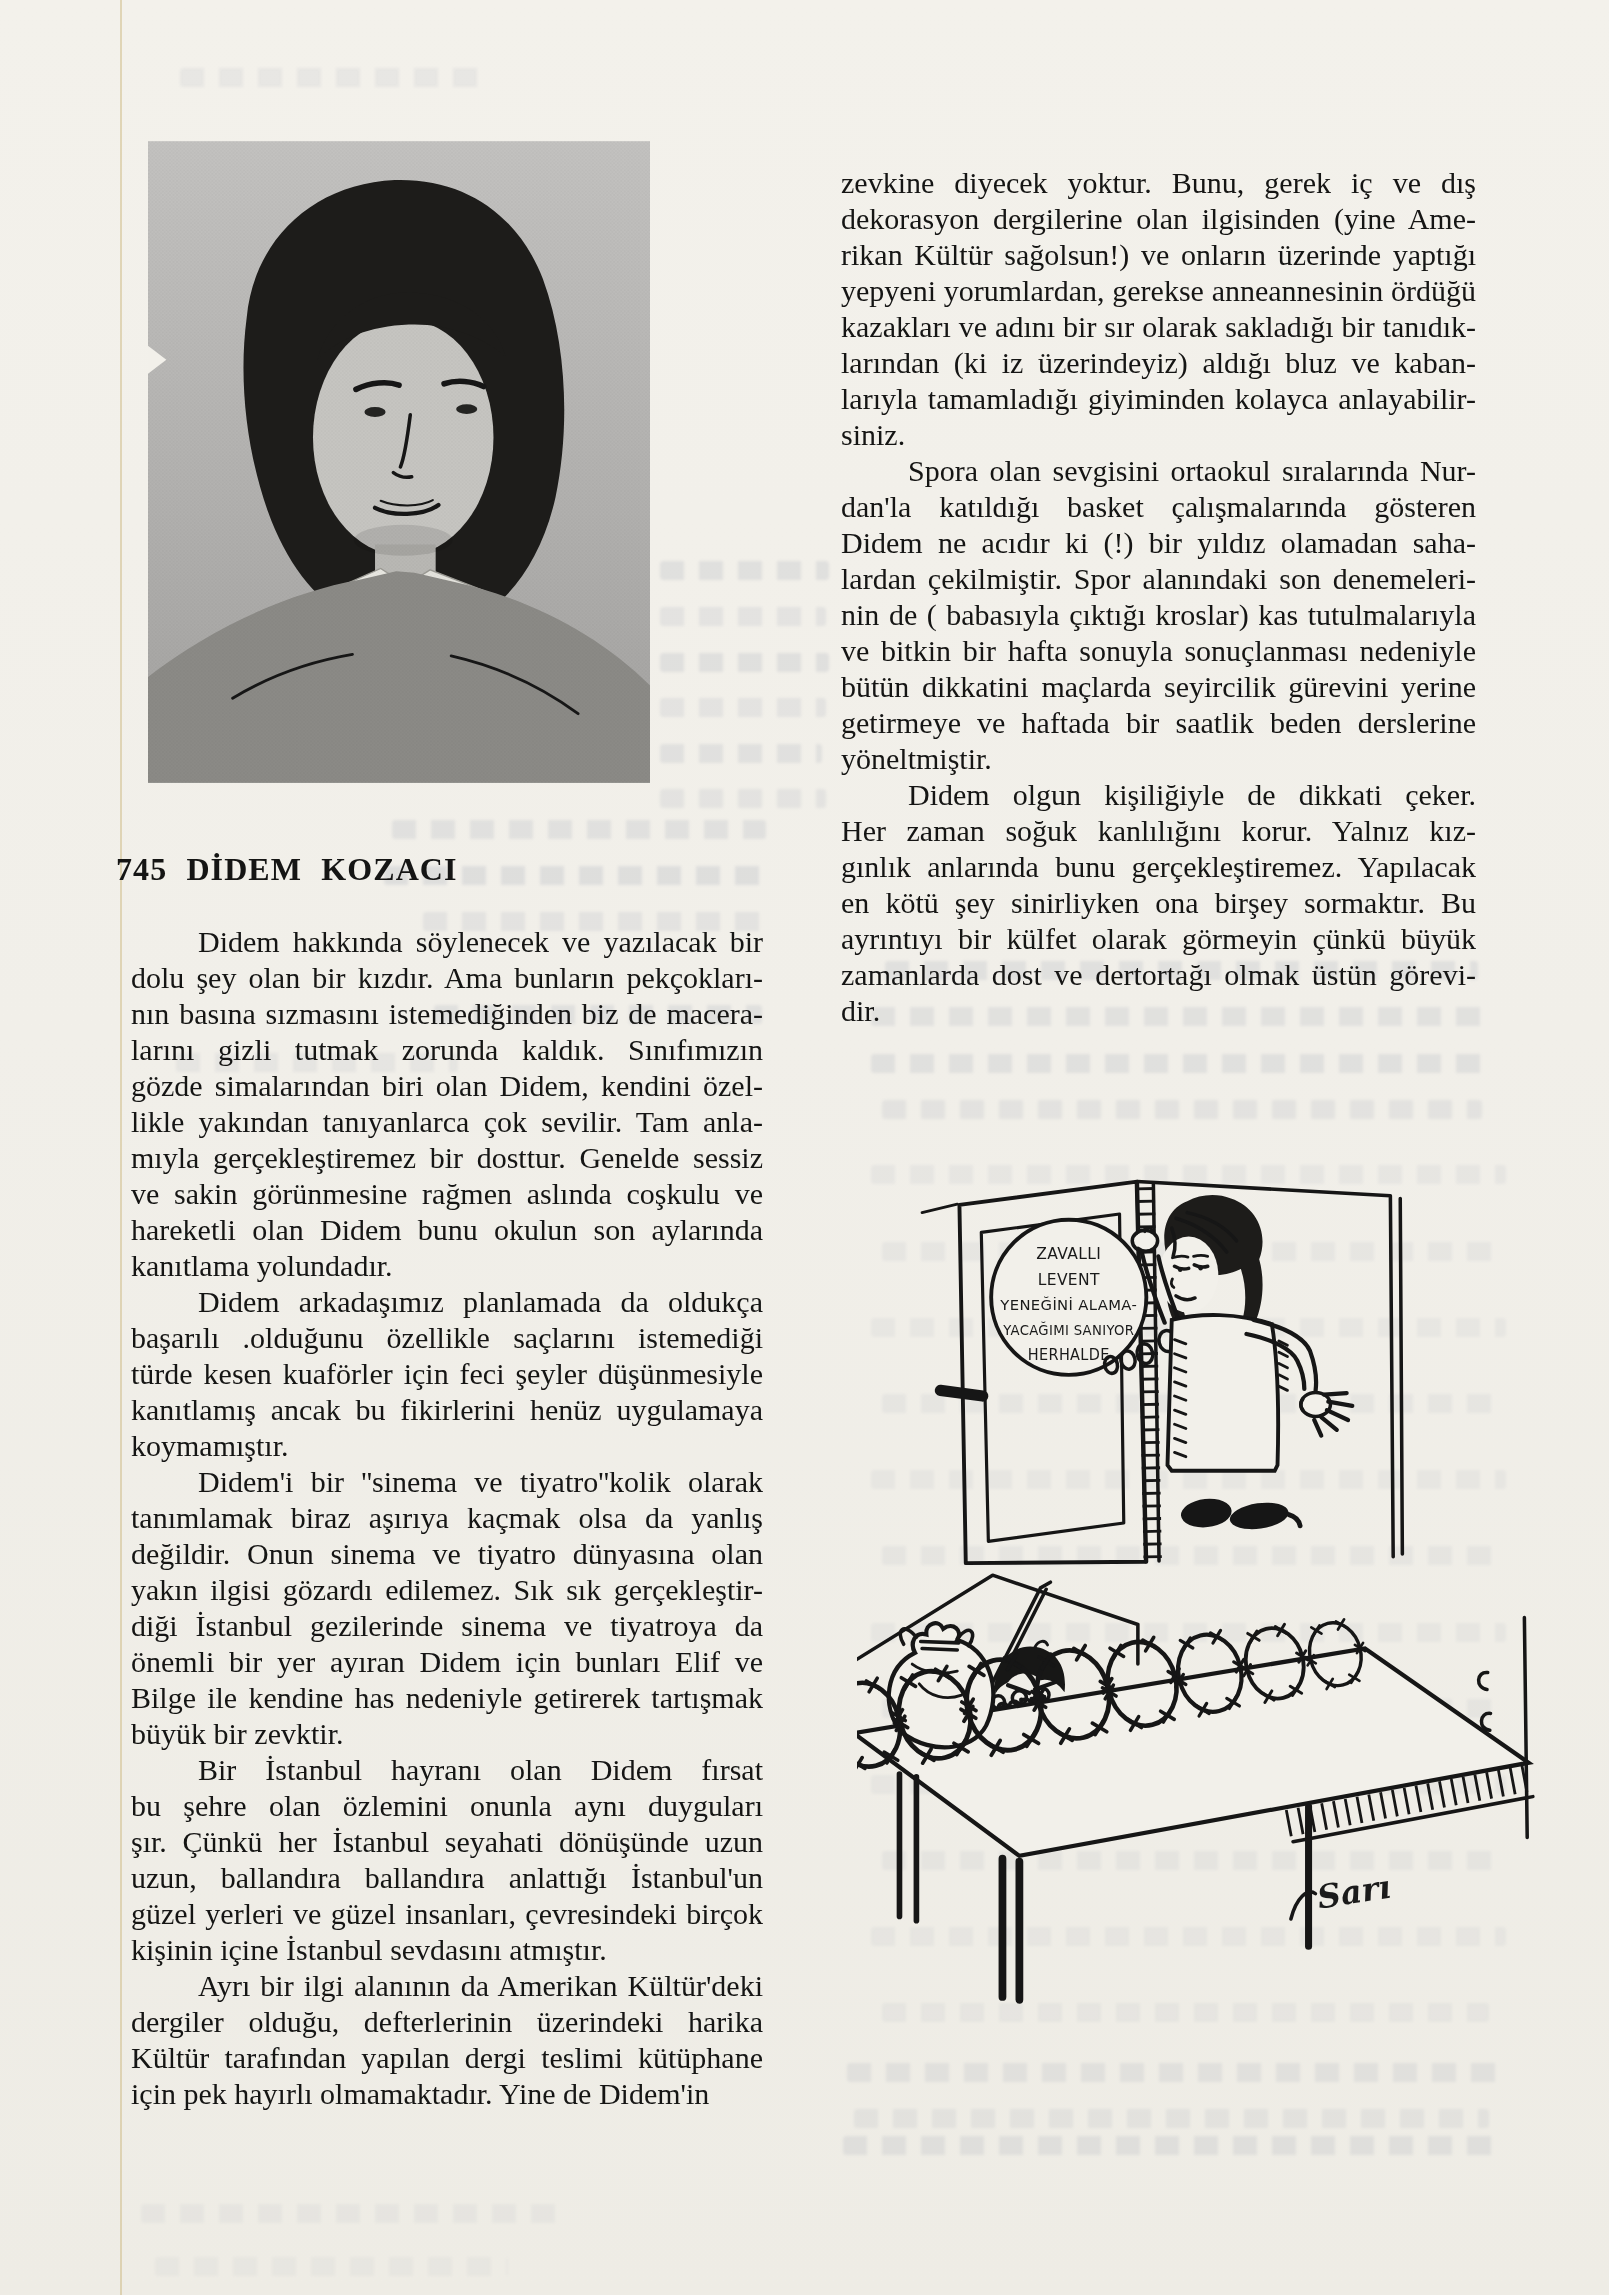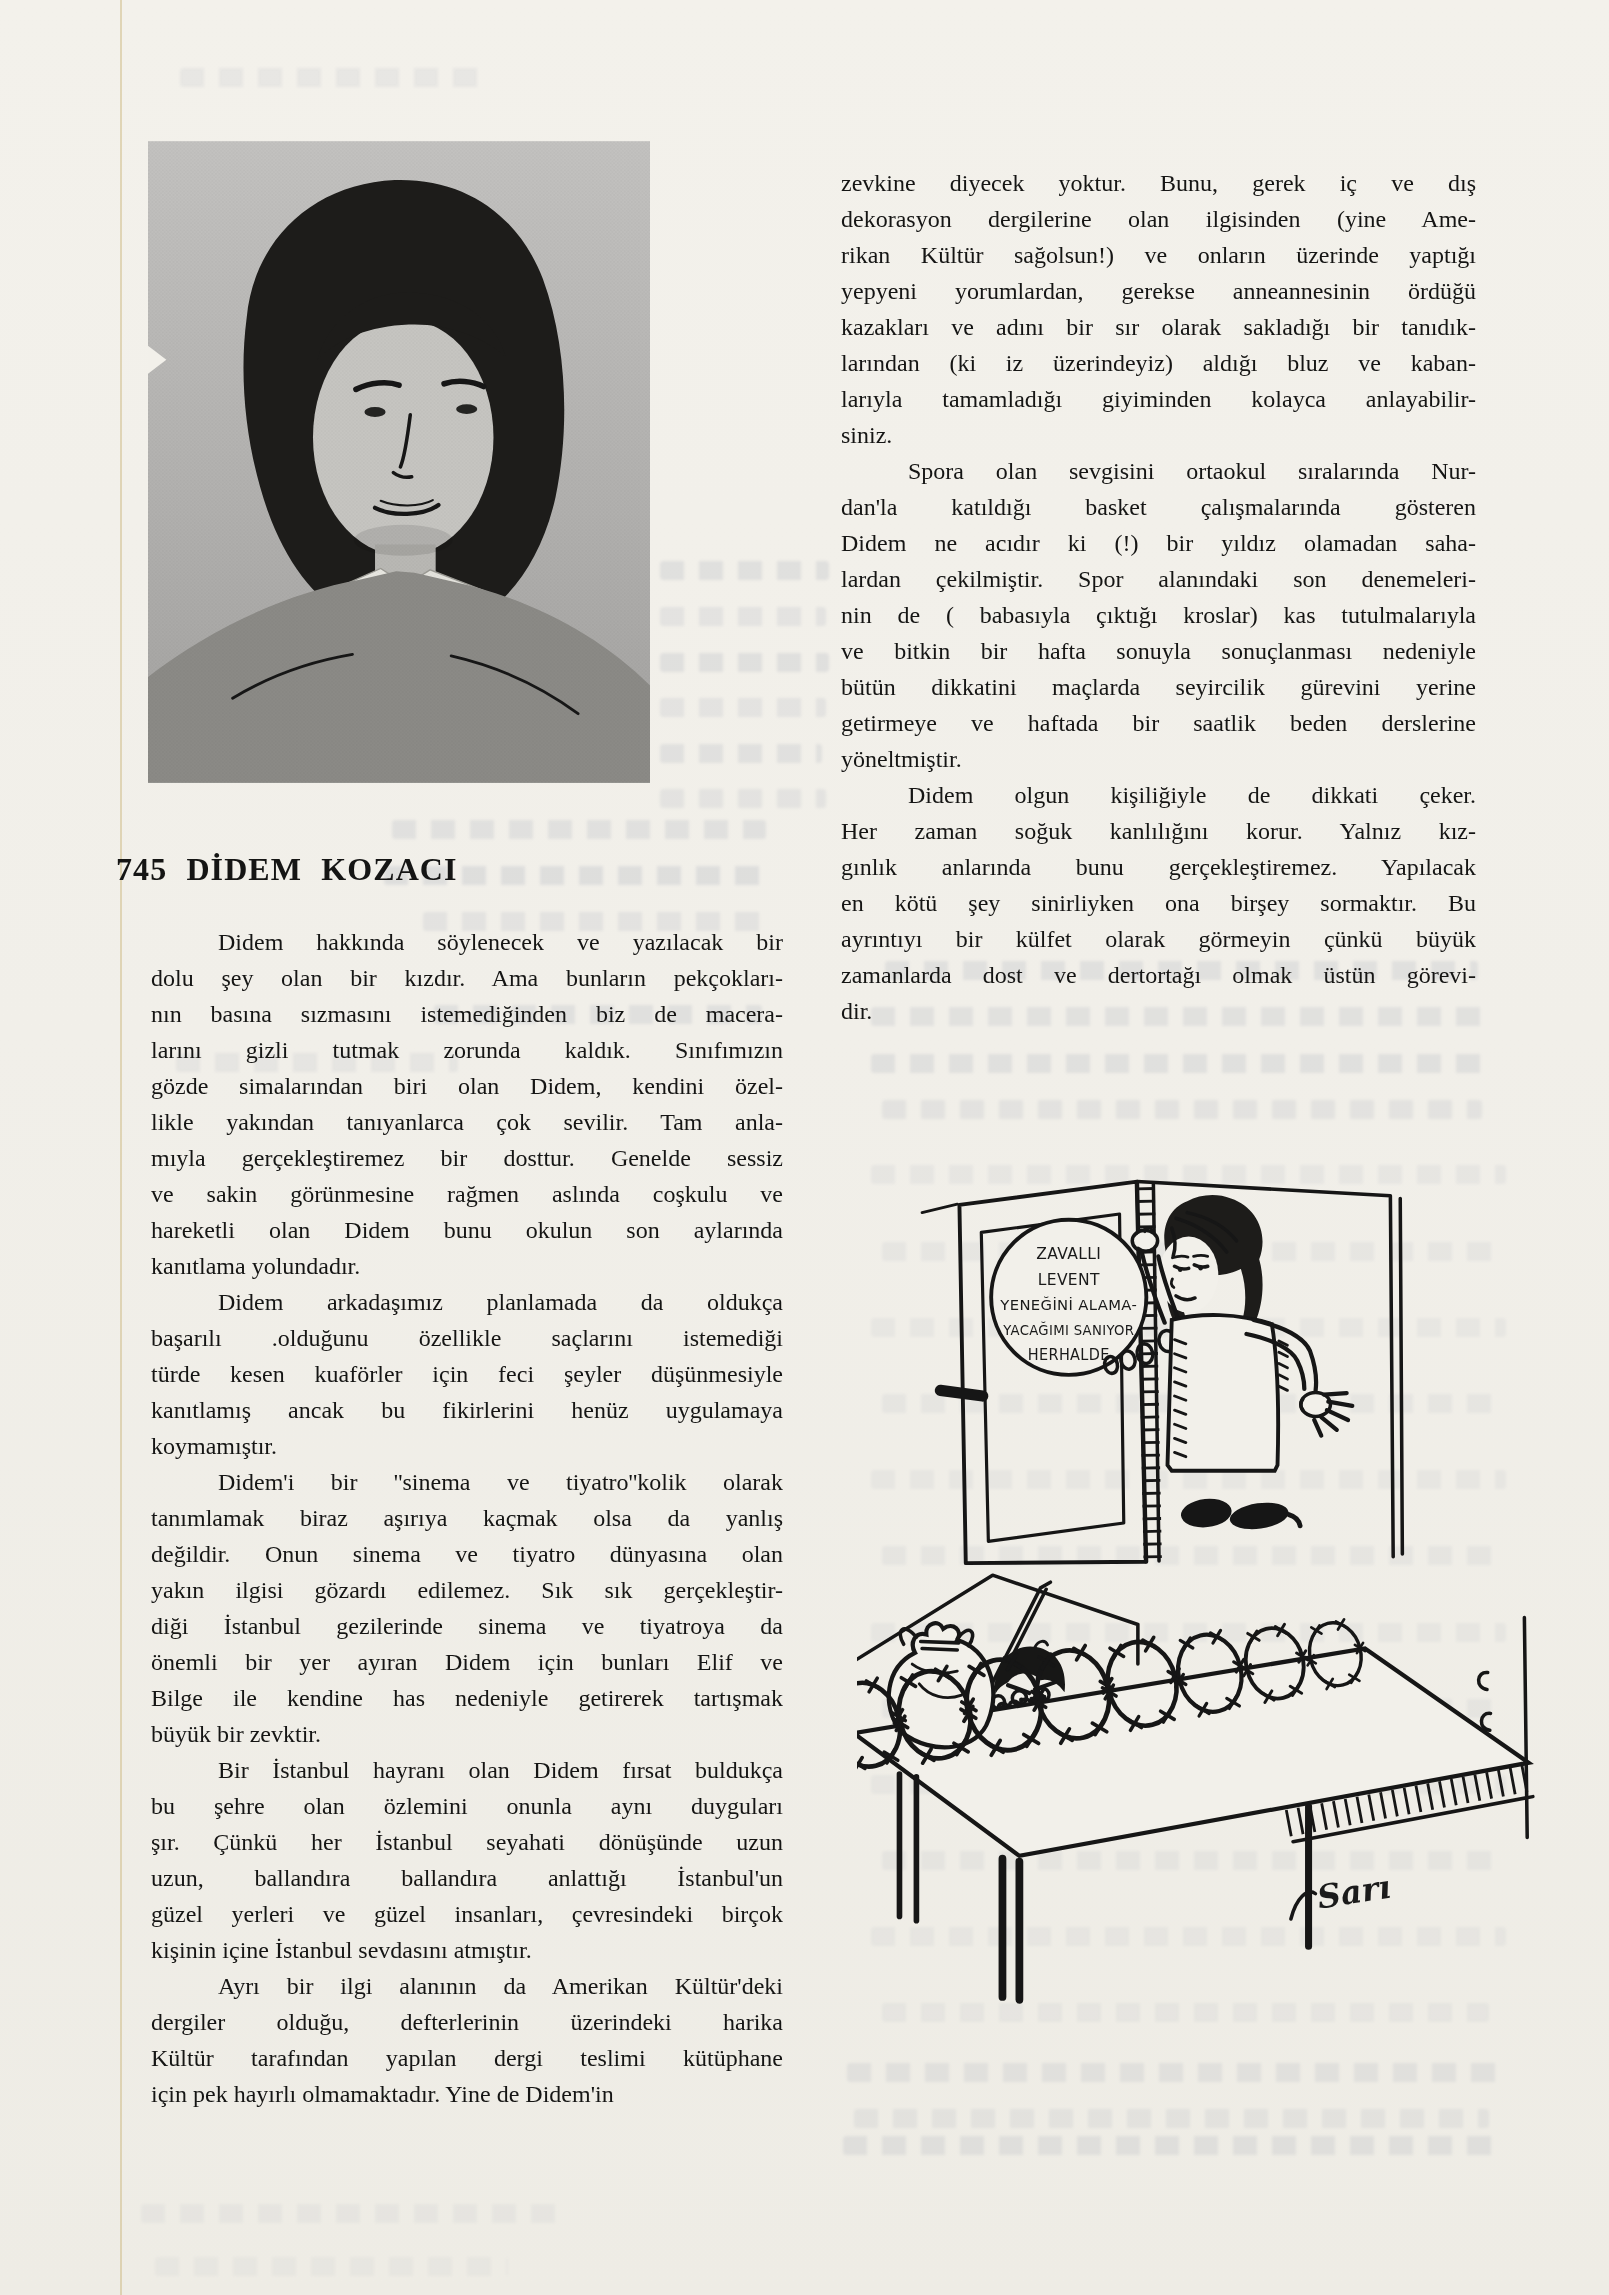--- a/index.html
+++ b/index.html
@@ -11,22 +11,22 @@
   .crease{position:absolute;top:0;left:120px;width:2.1px;height:2295px;
     background:rgba(208,190,138,.55);filter:blur(0.7px);z-index:1;}
   #bleed-layer{position:absolute;inset:0;z-index:1;}
   .bleed{position:absolute;height:19px;border-radius:3.5px;
     background-image:repeating-linear-gradient(90deg,rgba(112,122,148,.85) 0 24px,rgba(112,122,148,0) 24px 39px);
     filter:blur(1.8px);}
   .photo{position:absolute;left:148px;top:141px;width:502px;height:642px;z-index:2;}
   .photo svg{display:block;width:100%;height:100%;}
   .heading{position:absolute;left:116px;top:851px;z-index:2;
     font-size:32px;font-weight:bold;letter-spacing:1.1px;word-spacing:10px;white-space:nowrap;}
-  .col{position:absolute;z-index:2;font-size:24px;line-height:36px;font-family:Liberation Serif, serif;}
-  .col.left{left:131px;top:924px;width:632px;margin-left:20px;}
+  .col{position:absolute;z-index:2;font-size:30px;line-height:36px;font-family:Liberation Serif, serif;}
+  .col.left{left:131px;top:924px;width:632px;}
   .col.right{left:841px;top:165px;width:635px;}
   .para{margin:0;}
   .para .line{text-align:justify;text-align-last:justify;height:36px;overflow:hidden;}
   .para .line.last{text-align-last:left;}
   .para.indent .line.first{text-indent:67px;}
   .cartoon{position:absolute;left:857px;top:1128px;width:688px;height:931px;z-index:2;}
   .cartoon svg{display:block;width:100%;height:100%;}
   .ink{stroke:#161616;fill:none;stroke-linecap:round;stroke-linejoin:round;}
   .bubble-text{font-family:"DejaVu Sans",sans-serif;font-weight:500;fill:#1a1a1a;letter-spacing:.5px;}
   .sig-text{font-family:"DejaVu Serif",serif;font-style:italic;font-weight:bold;fill:#1b1b1b;}

